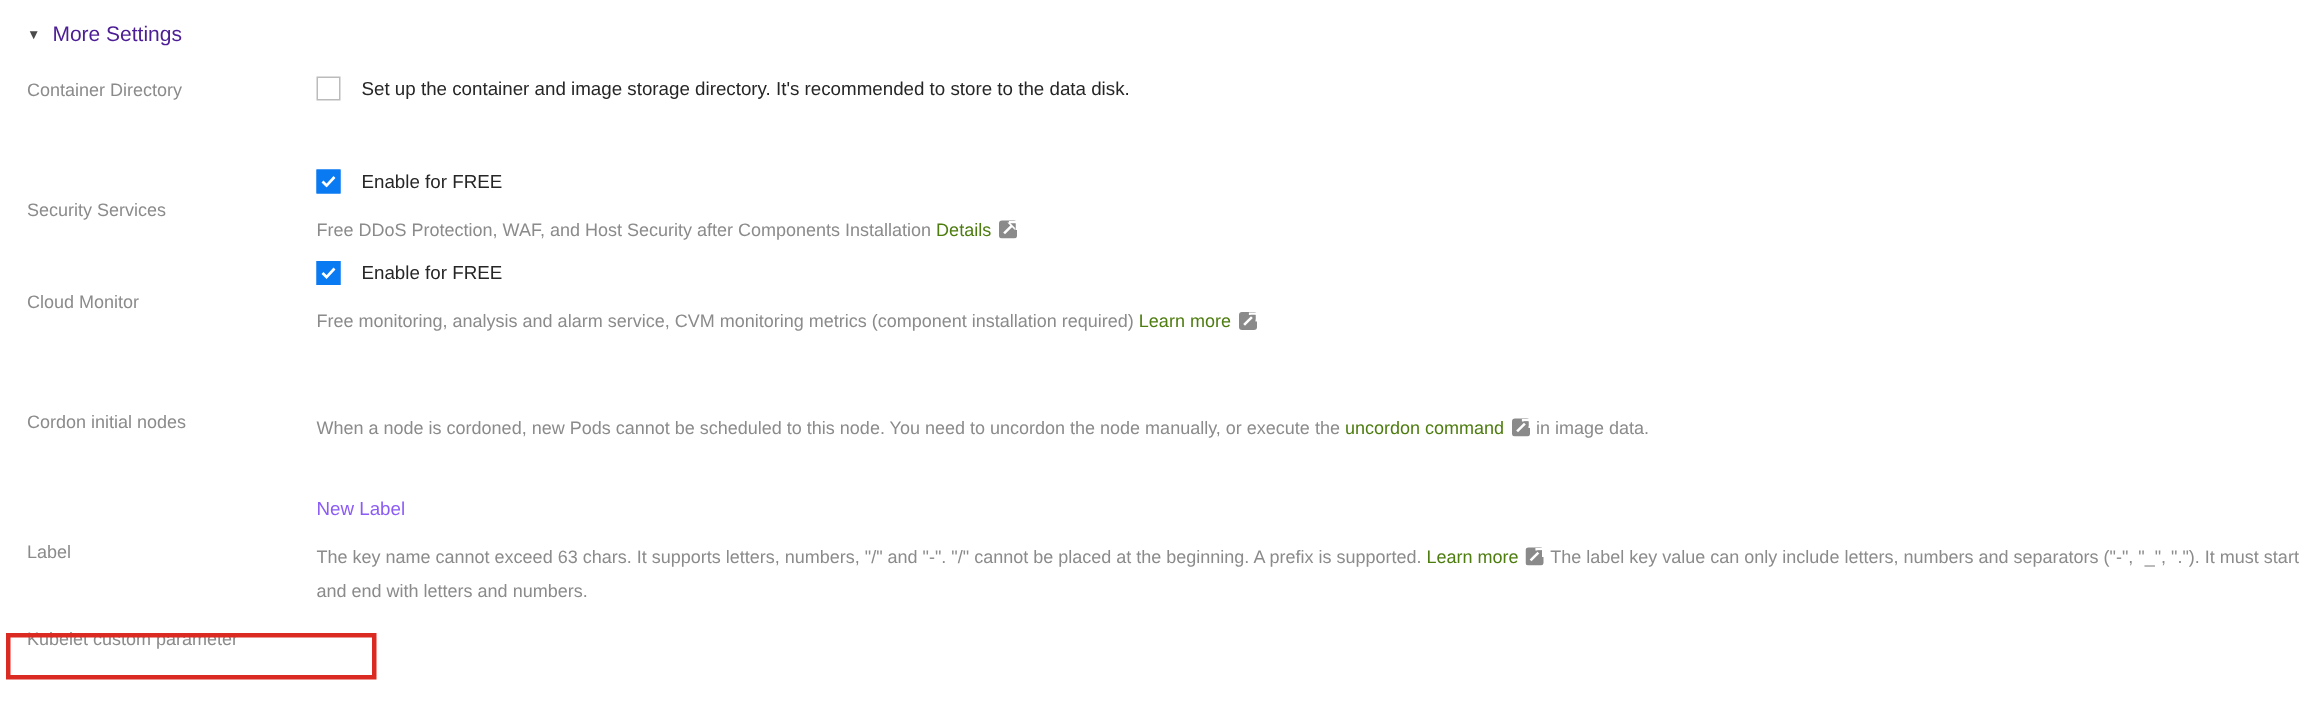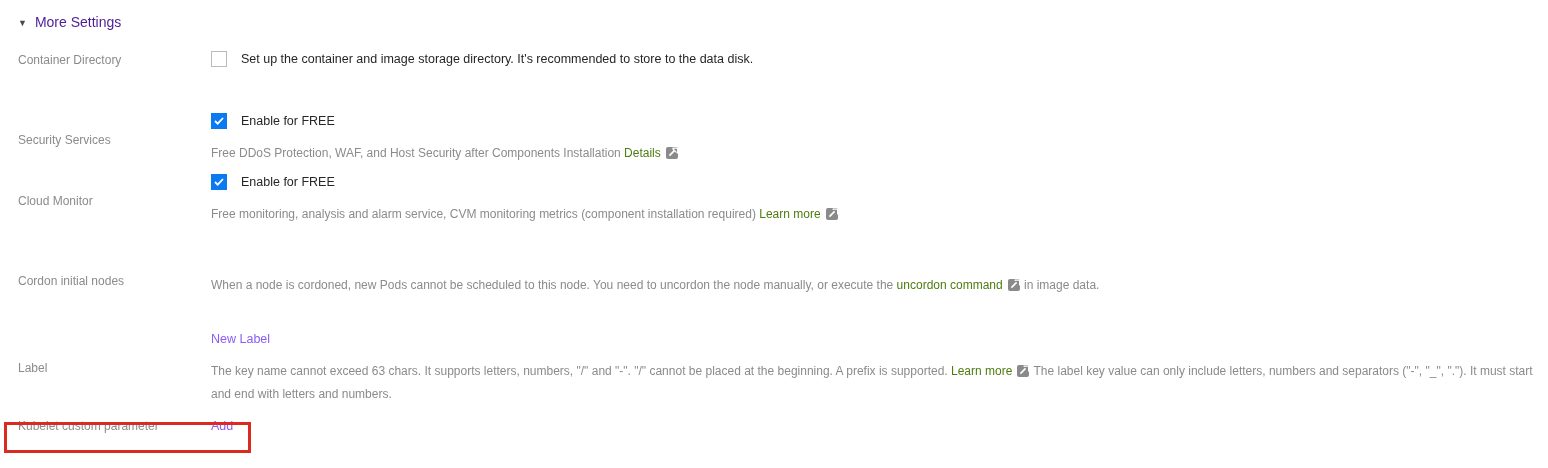--- a/index.html
+++ b/index.html
@@ -210,20 +210,17 @@
               <path d="M6.6 1.4 h6 v6 h-1.6 v-4.4 h-4.4 z" fill="#ffffff"></path>
               <path d="M7.4 2.6 h3.4 v3.4 z" fill="#8a8a8a" transform="translate(0.2,0.2)"></path>
             </svg>
         </span><span> The label key value can only include letters, numbers and separators ("-", "_", "."). It must start and end with letters and numbers.</span>
       </div>
     </div>
   </div>
 
   <div class="row" style="top:415px">
     <div class="flabel">Kubelet custom parameter</div>
-    <div class="fcontent">
-      <a class="action-link">Add</a>
-    </div>
   </div>
 
   <div class="highlight-box"></div>
 
 </div>
 
 </body></html>

